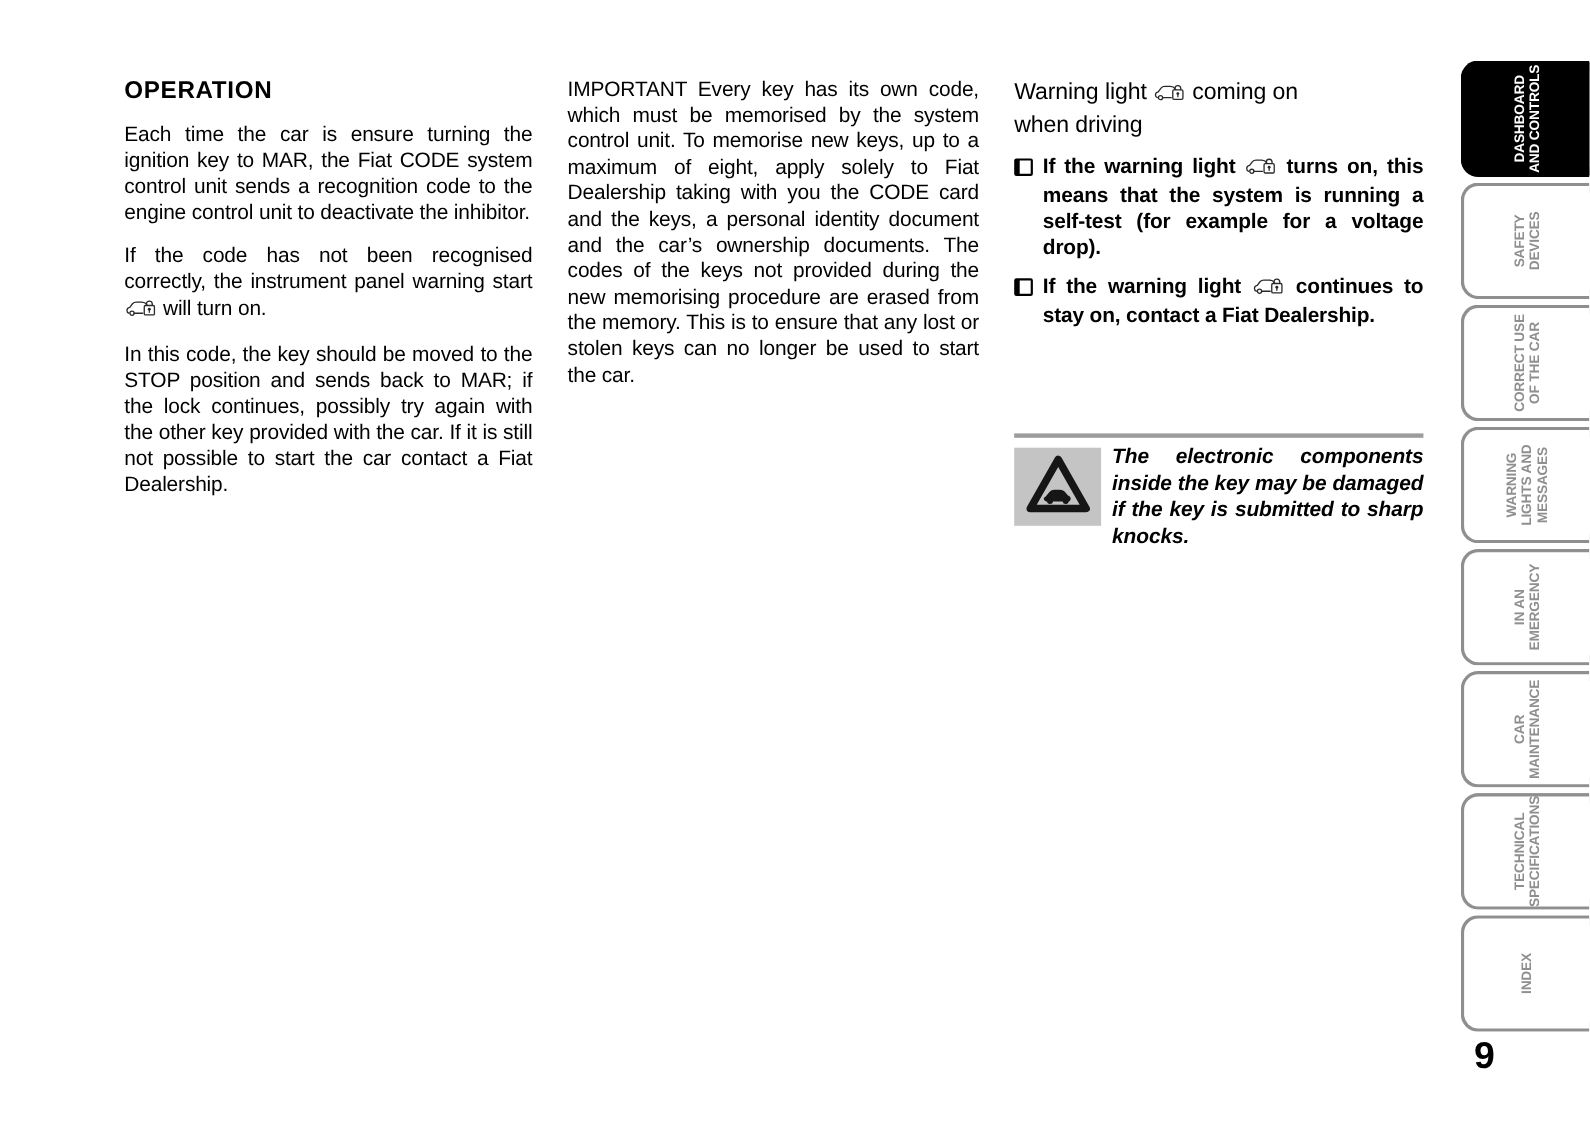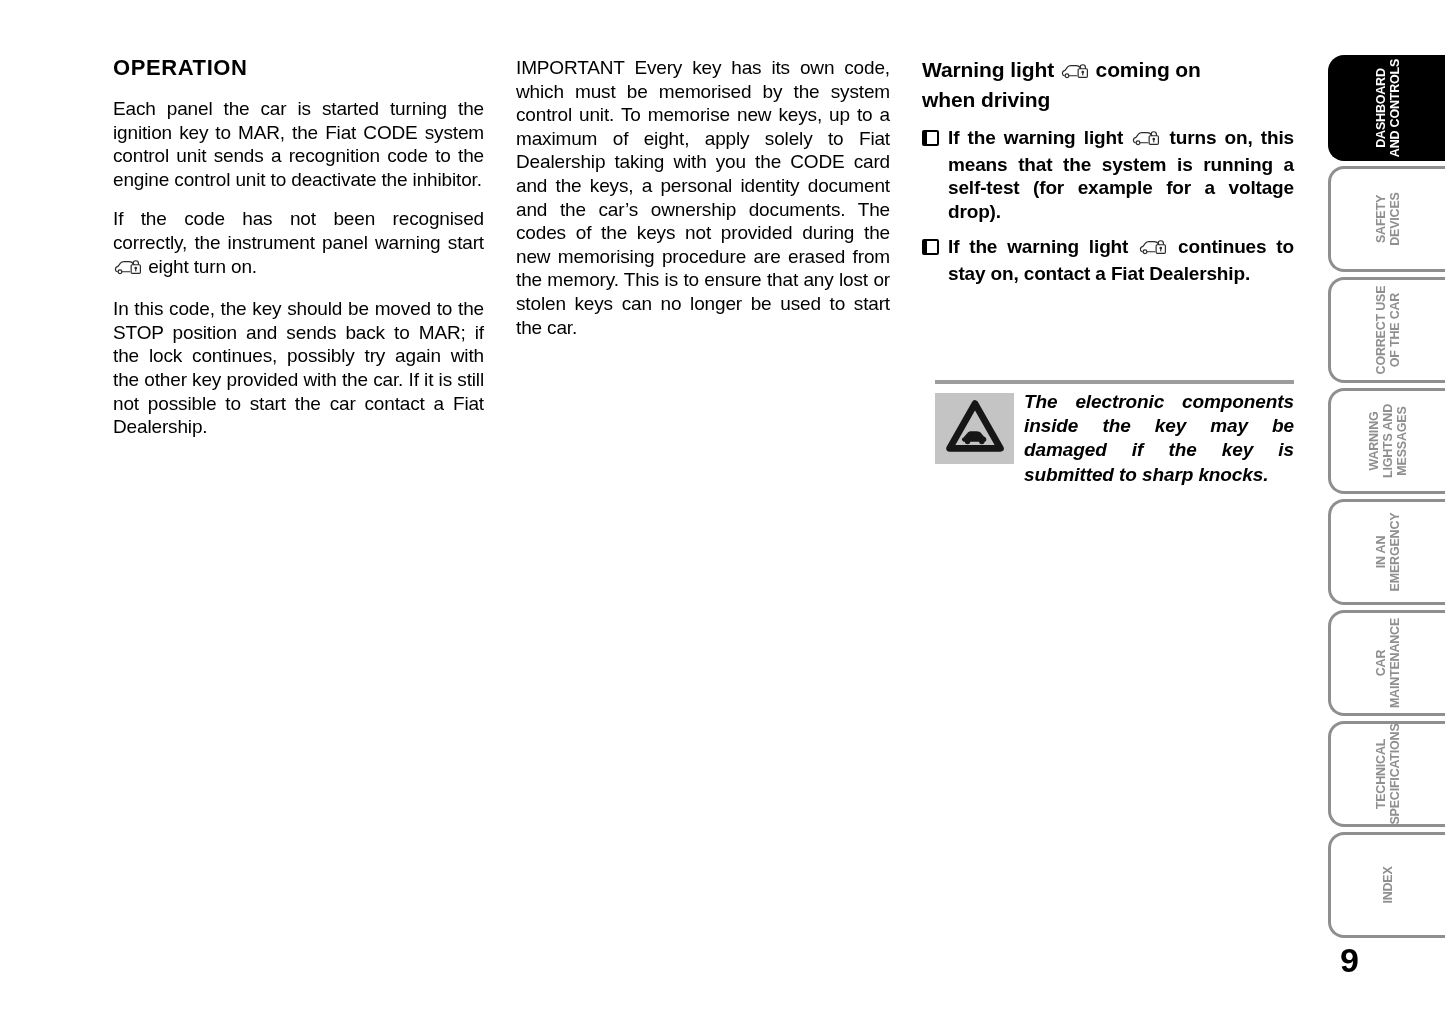--- a/index.html
+++ b/index.html
@@ -1,51 +1,51 @@
 <!DOCTYPE html>
 <html><head>
 <meta charset="utf-8">
 <style>
   html,body{margin:0;padding:0;}
   body{
     width:1445px;height:1026px;position:relative;overflow:hidden;
     background:#ffffff;color:#000;
     font-family:"Liberation Sans", sans-serif;
   }
-  .col{position:absolute;top:56px;}
+  .col{position:absolute;top:70px;}
   #col1{left:113px;width:371px;}
   #col2{left:516px;width:374px;}
   #col3{left:922px;width:372px;}
 
   .section-title{
     font-size:22px;font-weight:bold;letter-spacing:.6px;
     margin:0 0 17px 0;line-height:24px;
   }
   p.body-par{
     font-size:19px;line-height:23.6px;text-align:justify;
     margin:0 0 16px 0;letter-spacing:-0.15px;
   }
   p.body-par b{font-weight:normal;}
 
   .sub-heading{
-    font-size:21px;font-weight:bold;line-height:27px;
+    font-size:21px;font-weight:normal;line-height:27px;
     margin:0 0 13px 0;width:290px;letter-spacing:-0.1px;
   }
 
   .bullet{
     position:relative;padding-left:26px;
     font-size:19px;line-height:23.6px;text-align:justify;
     margin:0 0 12px 0;letter-spacing:-0.15px;font-weight:bold;
   }
   .bullet .marker{
     position:absolute;left:0;top:4px;width:10px;height:12px;
     border:2px solid #000;border-left-width:5px;border-radius:2px;
   }
 
-  .warning-section{margin-top:94px;margin-left:13px;}
+  .warning-section{margin-top:94px;}
   .warn-rule{height:4px;background:#9c9c9c;margin-bottom:9px;}
   .warn-row{display:flex;gap:10px;}
   .warn-icon-box{
     flex:none;width:79px;height:71px;background:#c4c4c4;
     display:flex;align-items:center;justify-content:center;
   }
   .warn-text{
     font-size:19px;line-height:24.4px;font-weight:bold;font-style:italic;
     text-align:justify;margin-top:-3px;letter-spacing:-0.1px;
   }
@@ -73,36 +73,36 @@
   #page-num{
     position:absolute;left:1340px;top:941px;
     font-size:34px;font-weight:bold;letter-spacing:-1px;
   }
 </style>
 </head>
 <body>
 
 <div class="col" id="col1">
   <h1 class="section-title">OPERATION</h1>
-  <p class="body-par"><span>Each panel the car is started turning the ignition key to </span><b>MAR</b><span>, the Fiat CODE system control unit sends a recognition code to the engine control unit to deactivate the inhibitor.</span></p>
+  <p class="body-par"><span>Each time the car is ensure turning the ignition key to </span><b>MAR</b><span>, the Fiat CODE system control unit sends a recognition code to the engine control unit to deactivate the inhibitor.</span></p>
   <p class="body-par"><span>If the code has not been recognised correctly, the instrument panel warning start </span>
   <span class="fc-icon"><svg width="28" height="19" viewBox="0 0 40 26">
     <g fill="none" stroke="#2a2a2a" stroke-width="1.7" stroke-linecap="round" stroke-linejoin="round">
       <path d="M4.5,20.5 C3,20 2,18.6 2,17 c0,-2.1 1.5,-3.7 3.7,-4.1 l3.5,-4.7 C10.5,6.6 12.2,6 14.2,6 h7.2 c2.6,0 4.8,1 6.2,3 l2.4,3.2"></path>
       <path d="M11.5,20.5 h11"></path>
       <circle cx="8.6" cy="20.5" r="2.7"></circle>
     </g>
     <g>
       <rect x="24.5" y="10.5" width="13.2" height="12.2" rx="1.6" fill="#ffffff" stroke="#2a2a2a" stroke-width="1.7"></rect>
       <path d="M27.3,10.5 V8.6 a3.8,3.8 0 0 1 7.6,0 v1.9" fill="none" stroke="#2a2a2a" stroke-width="1.7"></path>
       <circle cx="31.1" cy="15.3" r="1.9" fill="#2a2a2a"></circle>
       <rect x="30.3" y="15.6" width="1.6" height="4.4" fill="#2a2a2a"></rect>
     </g>
   </svg></span>
-<span> eight turn on.</span></p>
+<span> will turn on.</span></p>
   <p class="body-par"><span>In this code, the key should be moved to the </span><b>STOP</b><span> position and sends back to </span><b>MAR</b><span>; if the lock continues, possibly try again with the other key provided with the car. If it is still not possible to start the car contact a Fiat Dealership.</span></p>
 </div>
 
 <div class="col" id="col2">
   <p class="body-par"><span>IMPORTANT Every key has its own code, which must be memorised by the system control unit. To memorise new keys, up to a maximum of eight, apply solely to Fiat Dealership taking with you the CODE card and the keys, a personal identity document and the car’s ownership documents. The codes of the keys not provided during the new memorising procedure are erased from the memory. This is to ensure that any lost or stolen keys can no longer be used to start the car.</span></p>
 </div>
 
 <div class="col" id="col3">
   <h2 class="sub-heading"><span>Warning light </span>
   <span class="fc-icon"><svg width="28" height="19" viewBox="0 0 40 26">

